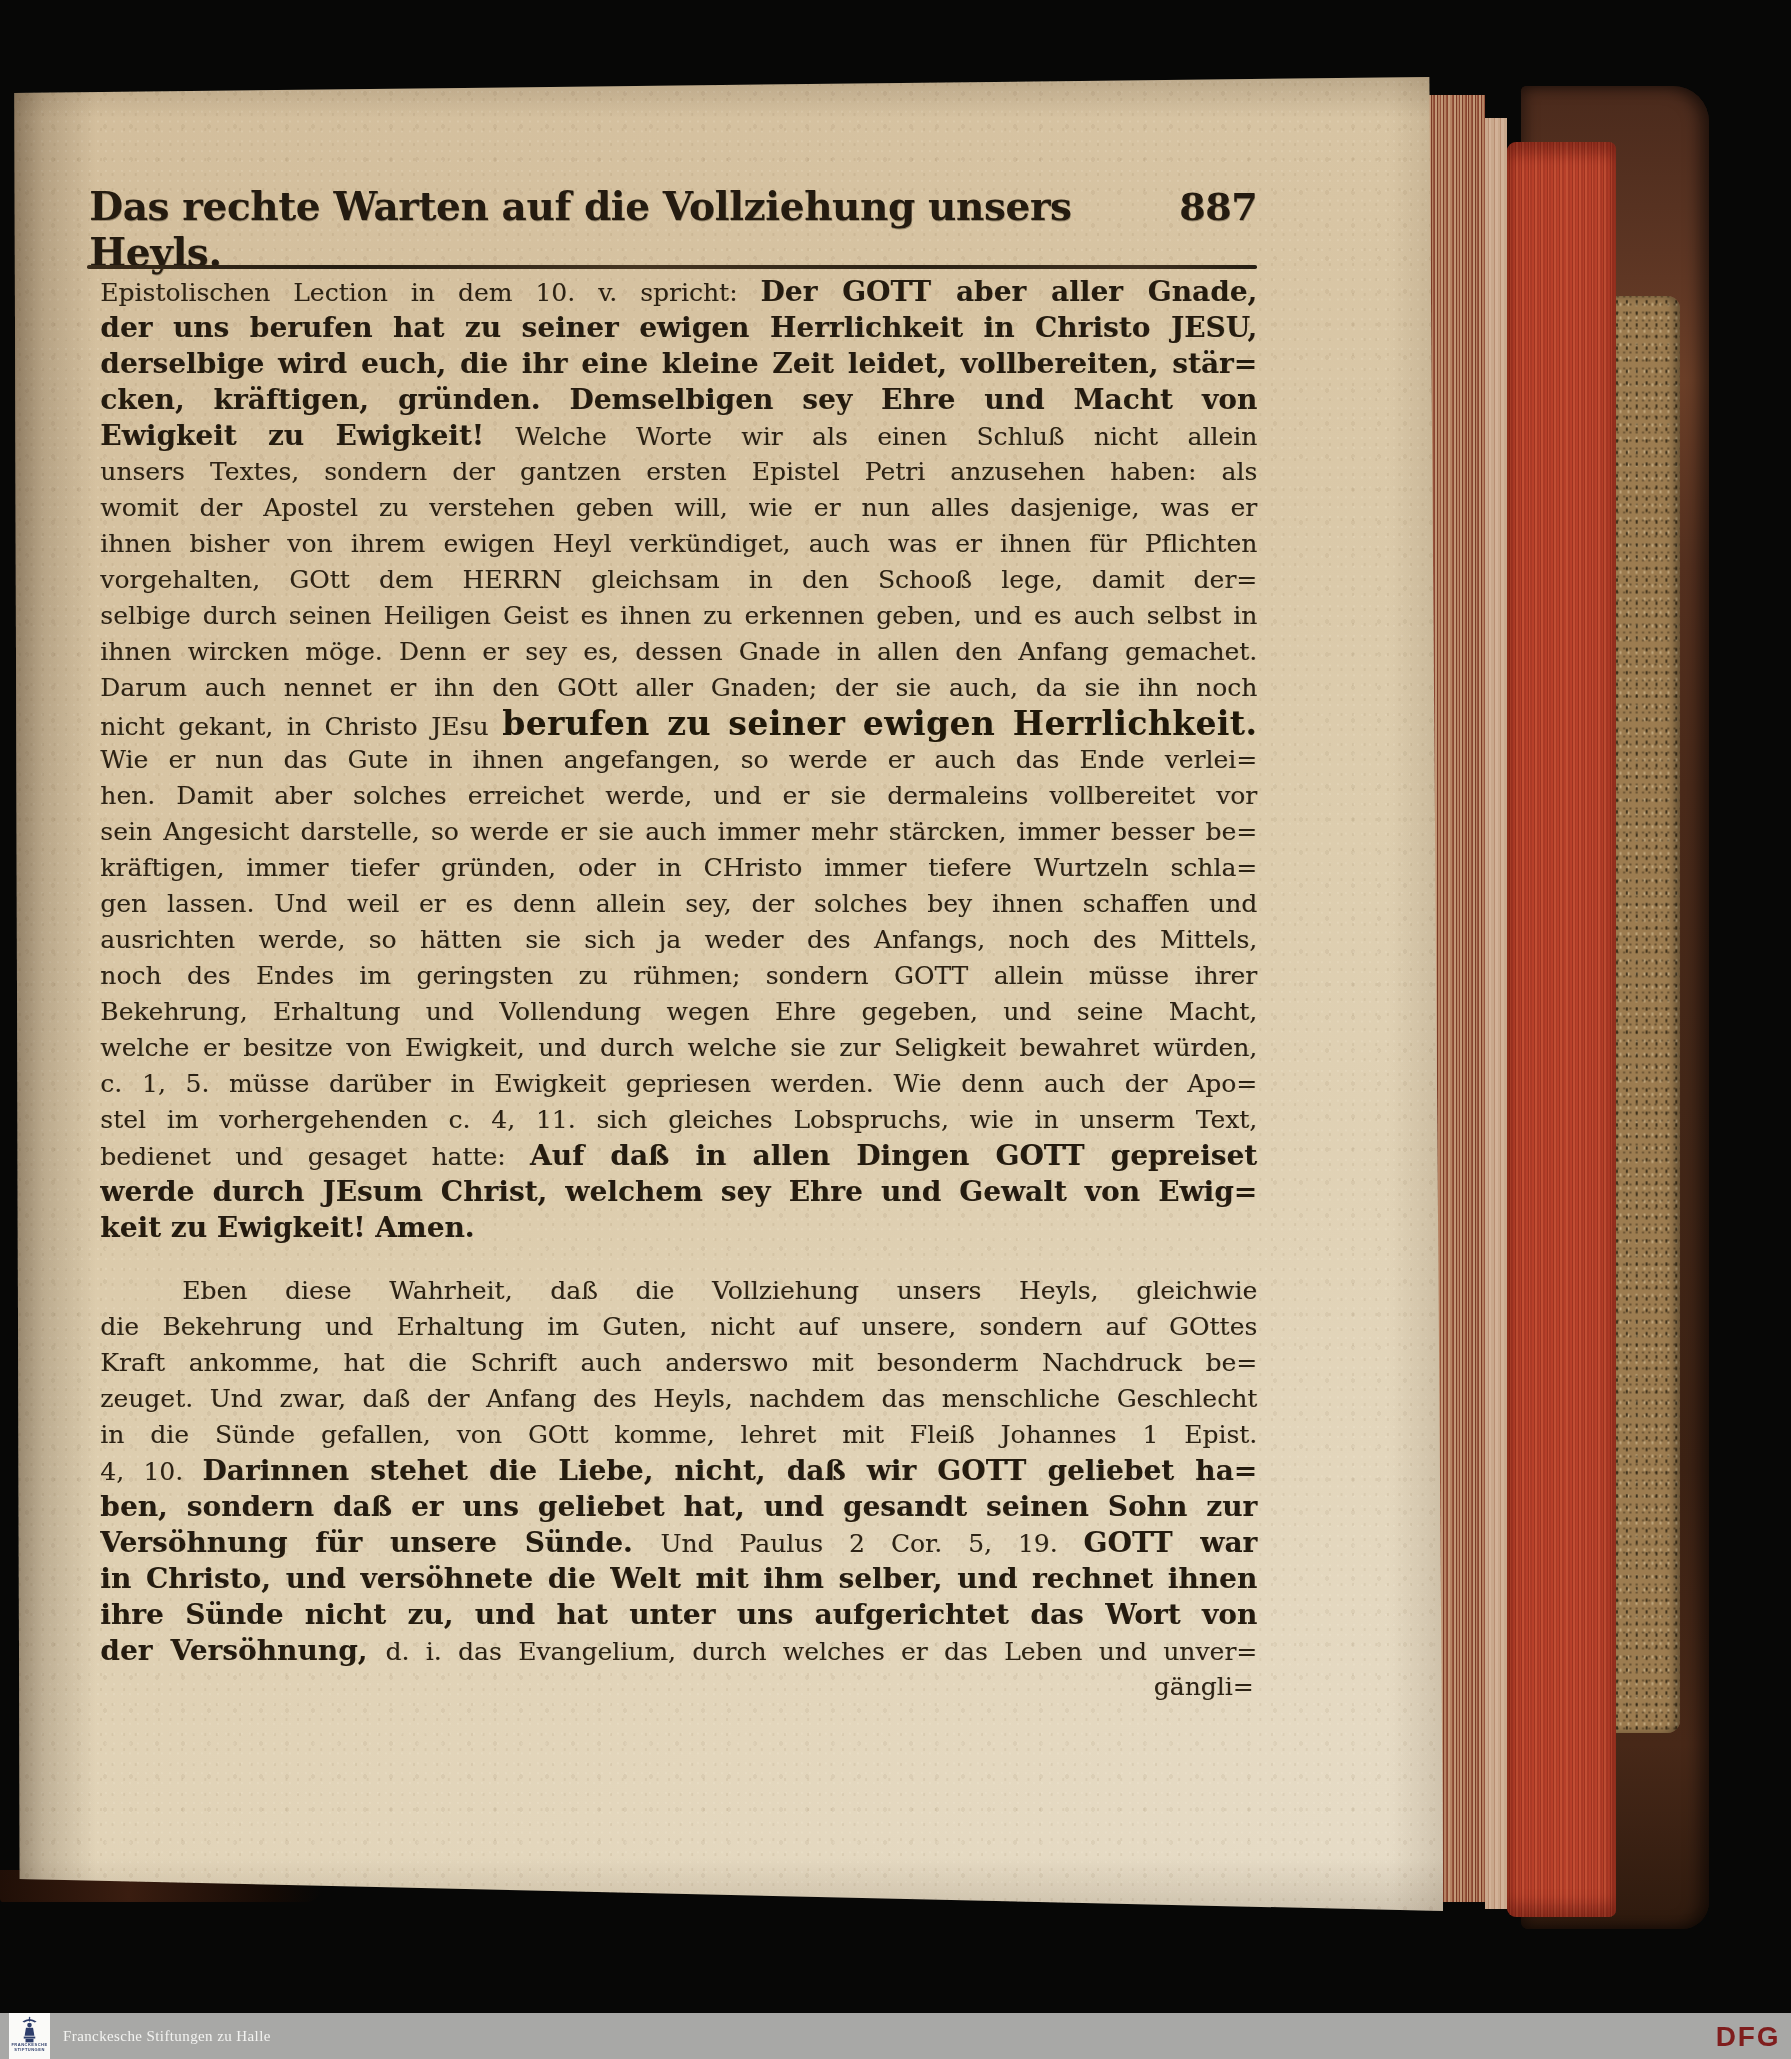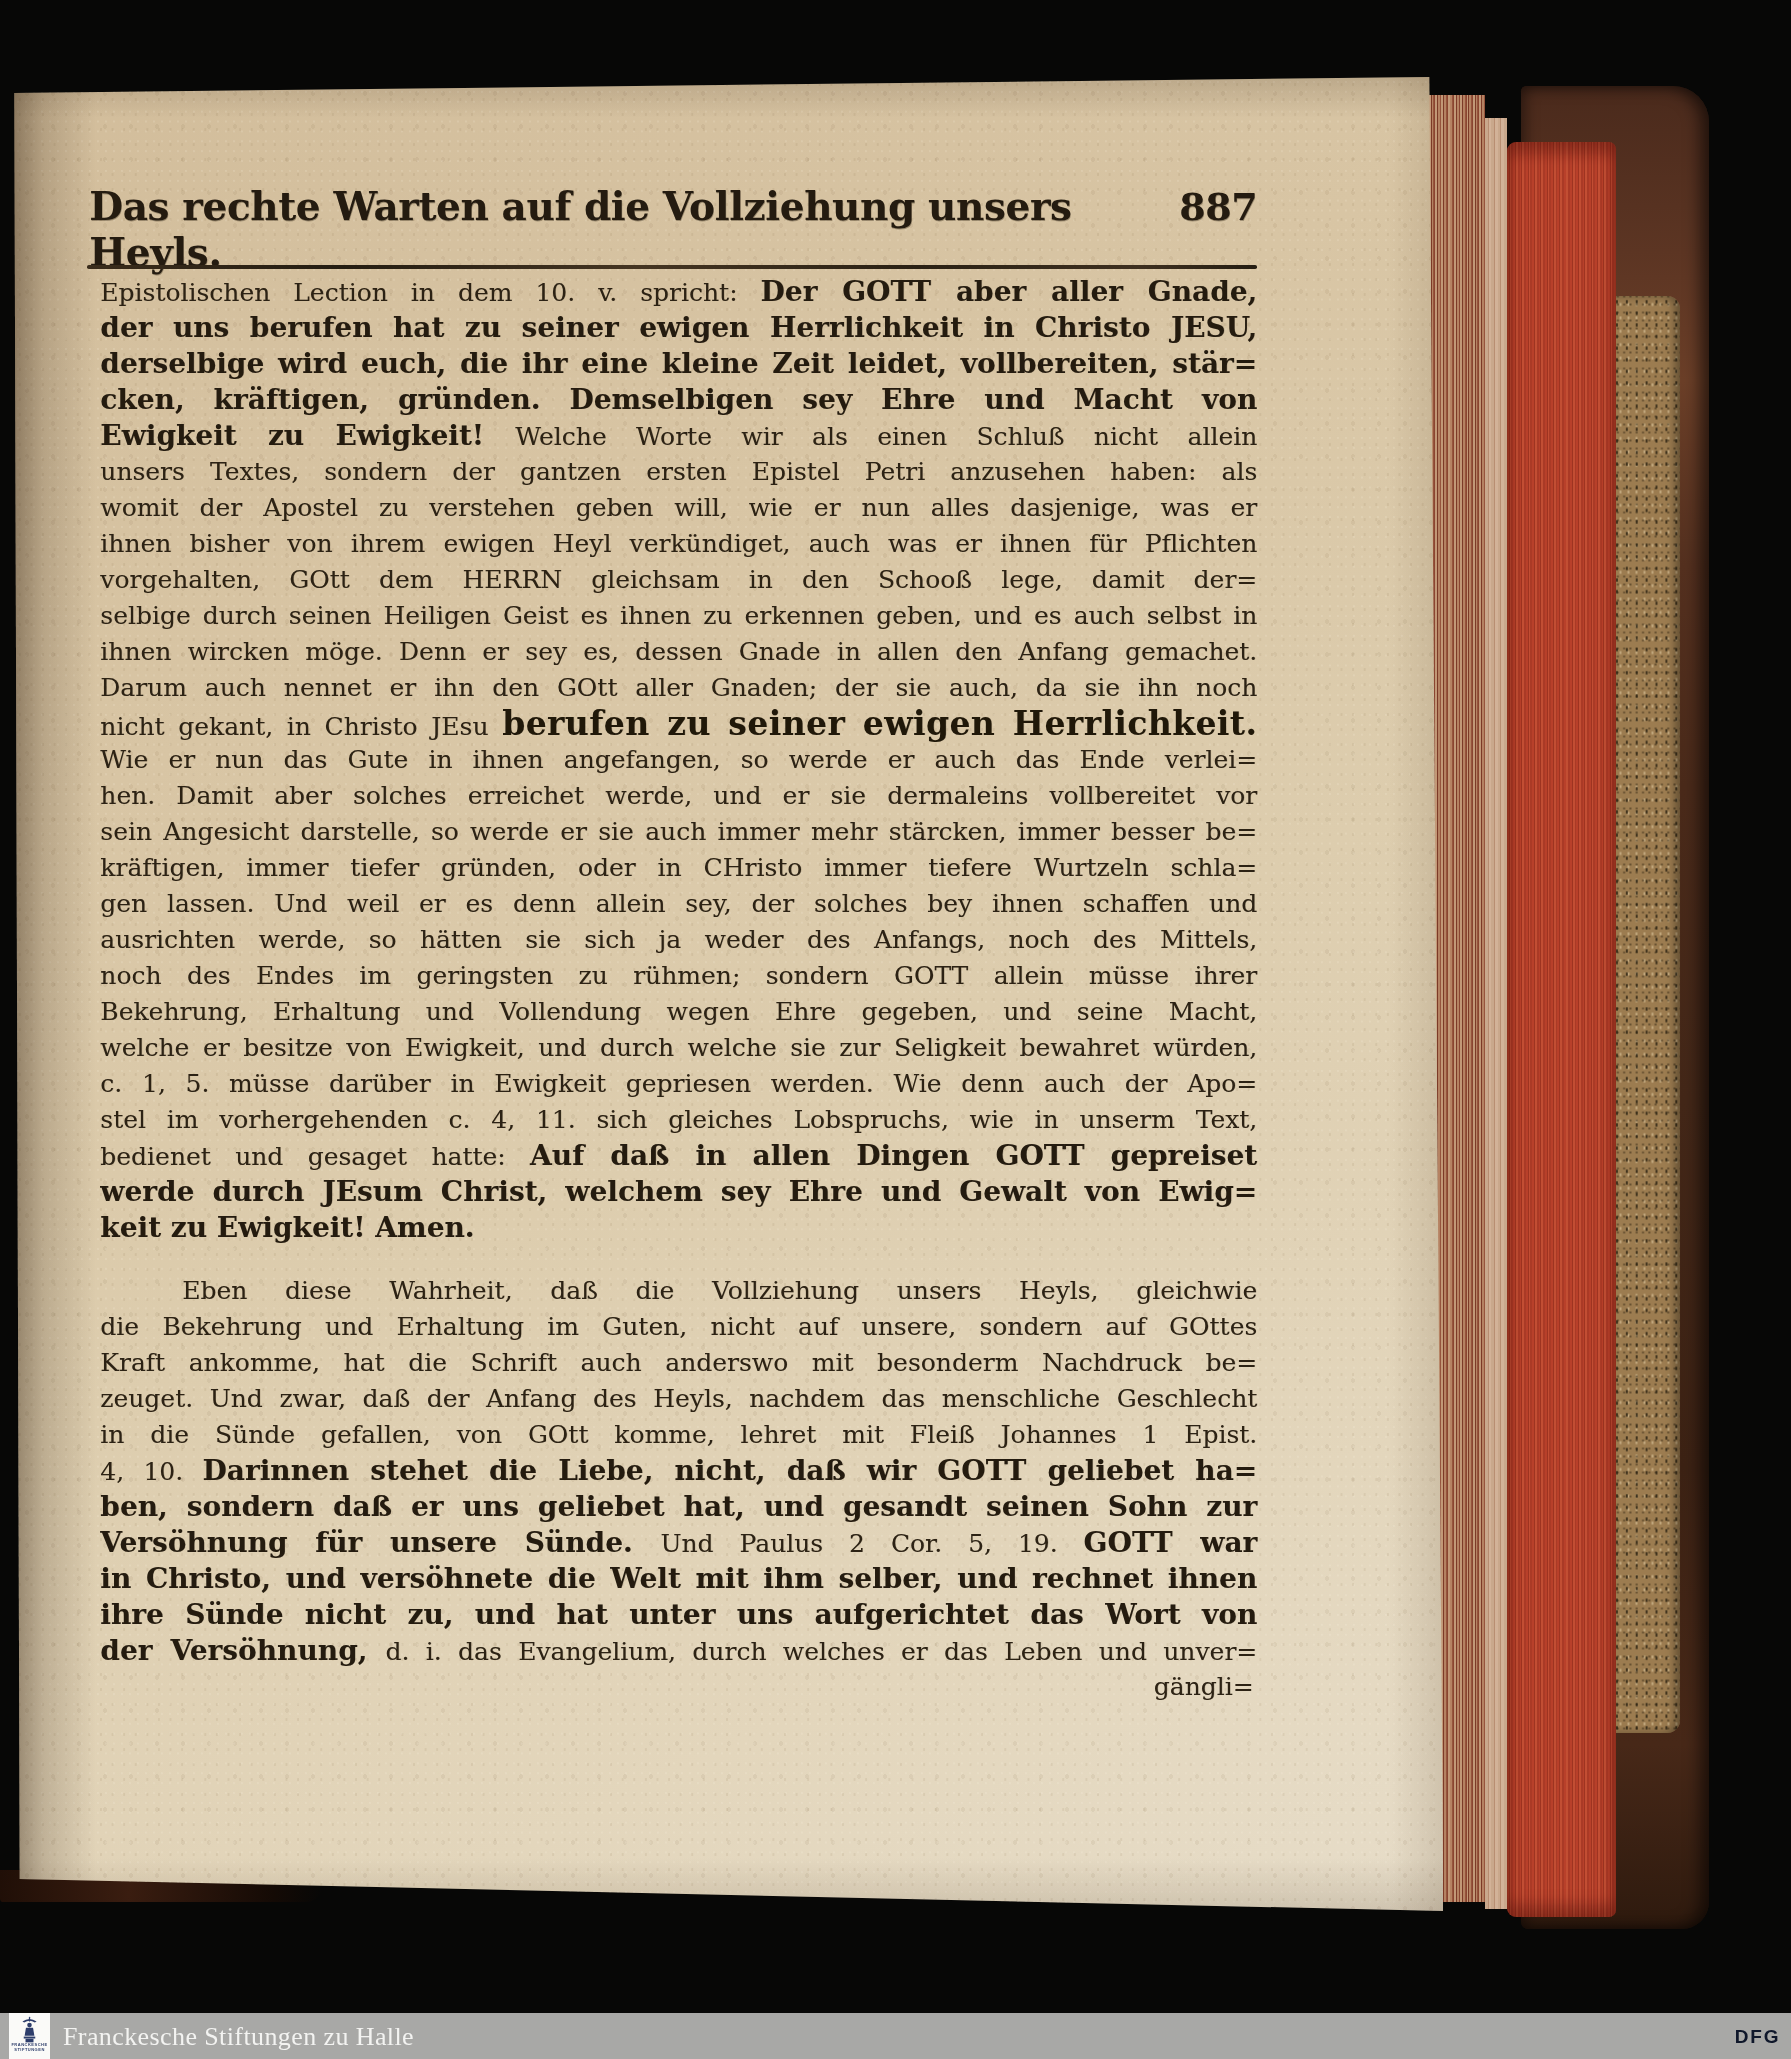--- a/index.html
+++ b/index.html
@@ -111,27 +111,27 @@
     position:absolute;left:9px;top:0;width:41px;height:47px;
     background:#fafaf8;display:flex;flex-direction:column;align-items:center;justify-content:flex-start;
   }
   .logo-glyph{margin-top:2.7px;}
   .logo-caption{
     font-family:"Liberation Sans",sans-serif;font-size:4px;line-height:4.9px;
     color:#2d3d6b;letter-spacing:0.5px;text-align:center;font-weight:bold;
   }
   .institution{
     position:absolute;left:63px;top:0;height:36px;line-height:47px;
-    font-family:"Liberation Serif",serif;font-size:26px;color:#f3f3f1;
+    font-family:"Liberation Serif",serif;font-size:15px;color:#f3f3f1;
     letter-spacing:0.4px;
   }
   .dfg{
     position:absolute;right:10.7px;top:0;height:47px;line-height:48px;
-    font-family:"Liberation Sans",sans-serif;font-weight:bold;font-size:19px;
-    color:#0f172a;letter-spacing:1.8px;
+    font-family:"Liberation Sans",sans-serif;font-weight:bold;font-size:28px;
+    color:#7f1d1d;letter-spacing:1.8px;
   }
 </style>
 </head>
 <body>
 
 <div class="book">
   <div class="leather"></div>
   <div class="board"></div>
   <div class="edge-red"></div>
   <div class="edge-light"></div>

